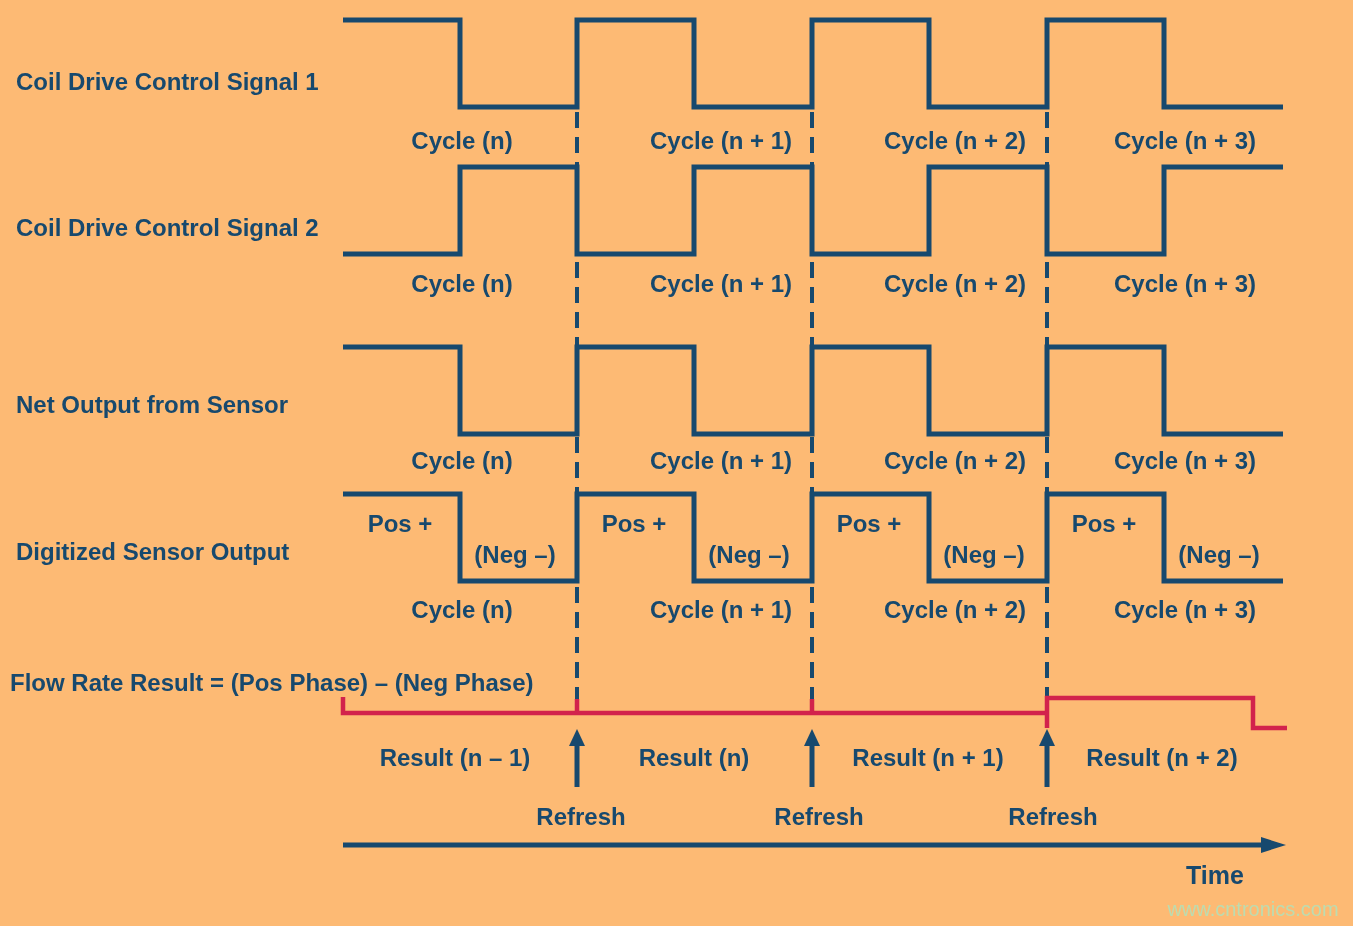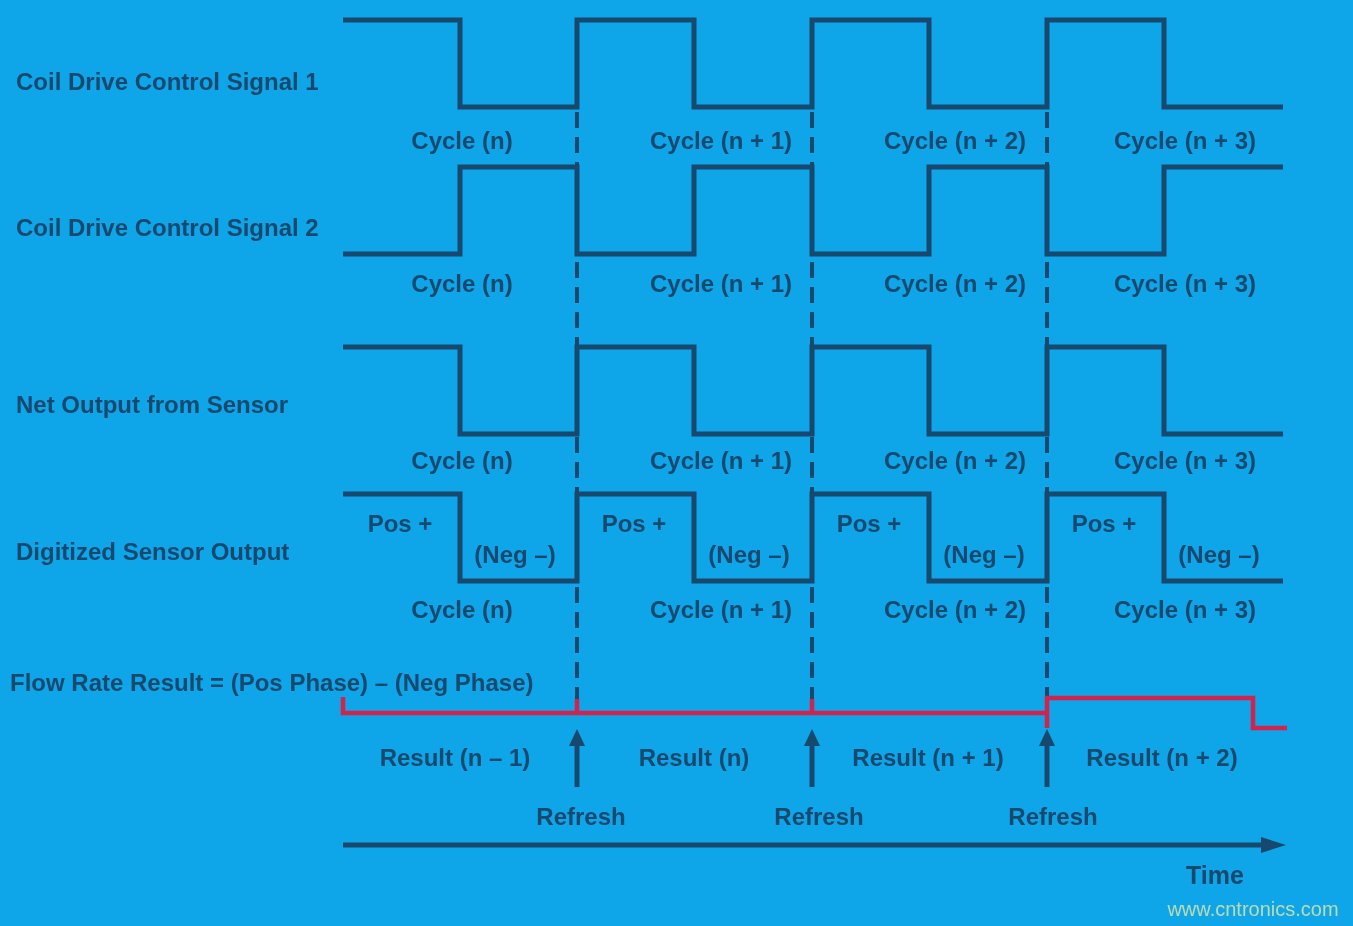--- a/index.html
+++ b/index.html
@@ -1,16 +1,16 @@
 <!DOCTYPE html>
 <html><head>
 <meta charset="utf-8">
 <style>
   html, body { margin: 0; padding: 0; background: #ffffff; }
-  .stage { position: relative; width: 1353px; height: 926px; background: #0ea5e9; overflow: hidden; }
+  .stage { position: relative; width: 1353px; height: 926px; background: #fdba74; overflow: hidden; }
   svg { display: block; }
   svg text {
     font-family: "Liberation Sans", "DejaVu Sans", sans-serif;
     font-weight: bold;
   }
   .row-label   { font-size: 24px; }
   .cycle-label { font-size: 24px; }
   .phase-label { font-size: 24px; }
   .result-label{ font-size: 24px; }
   .refresh-label{ font-size: 24px; }

